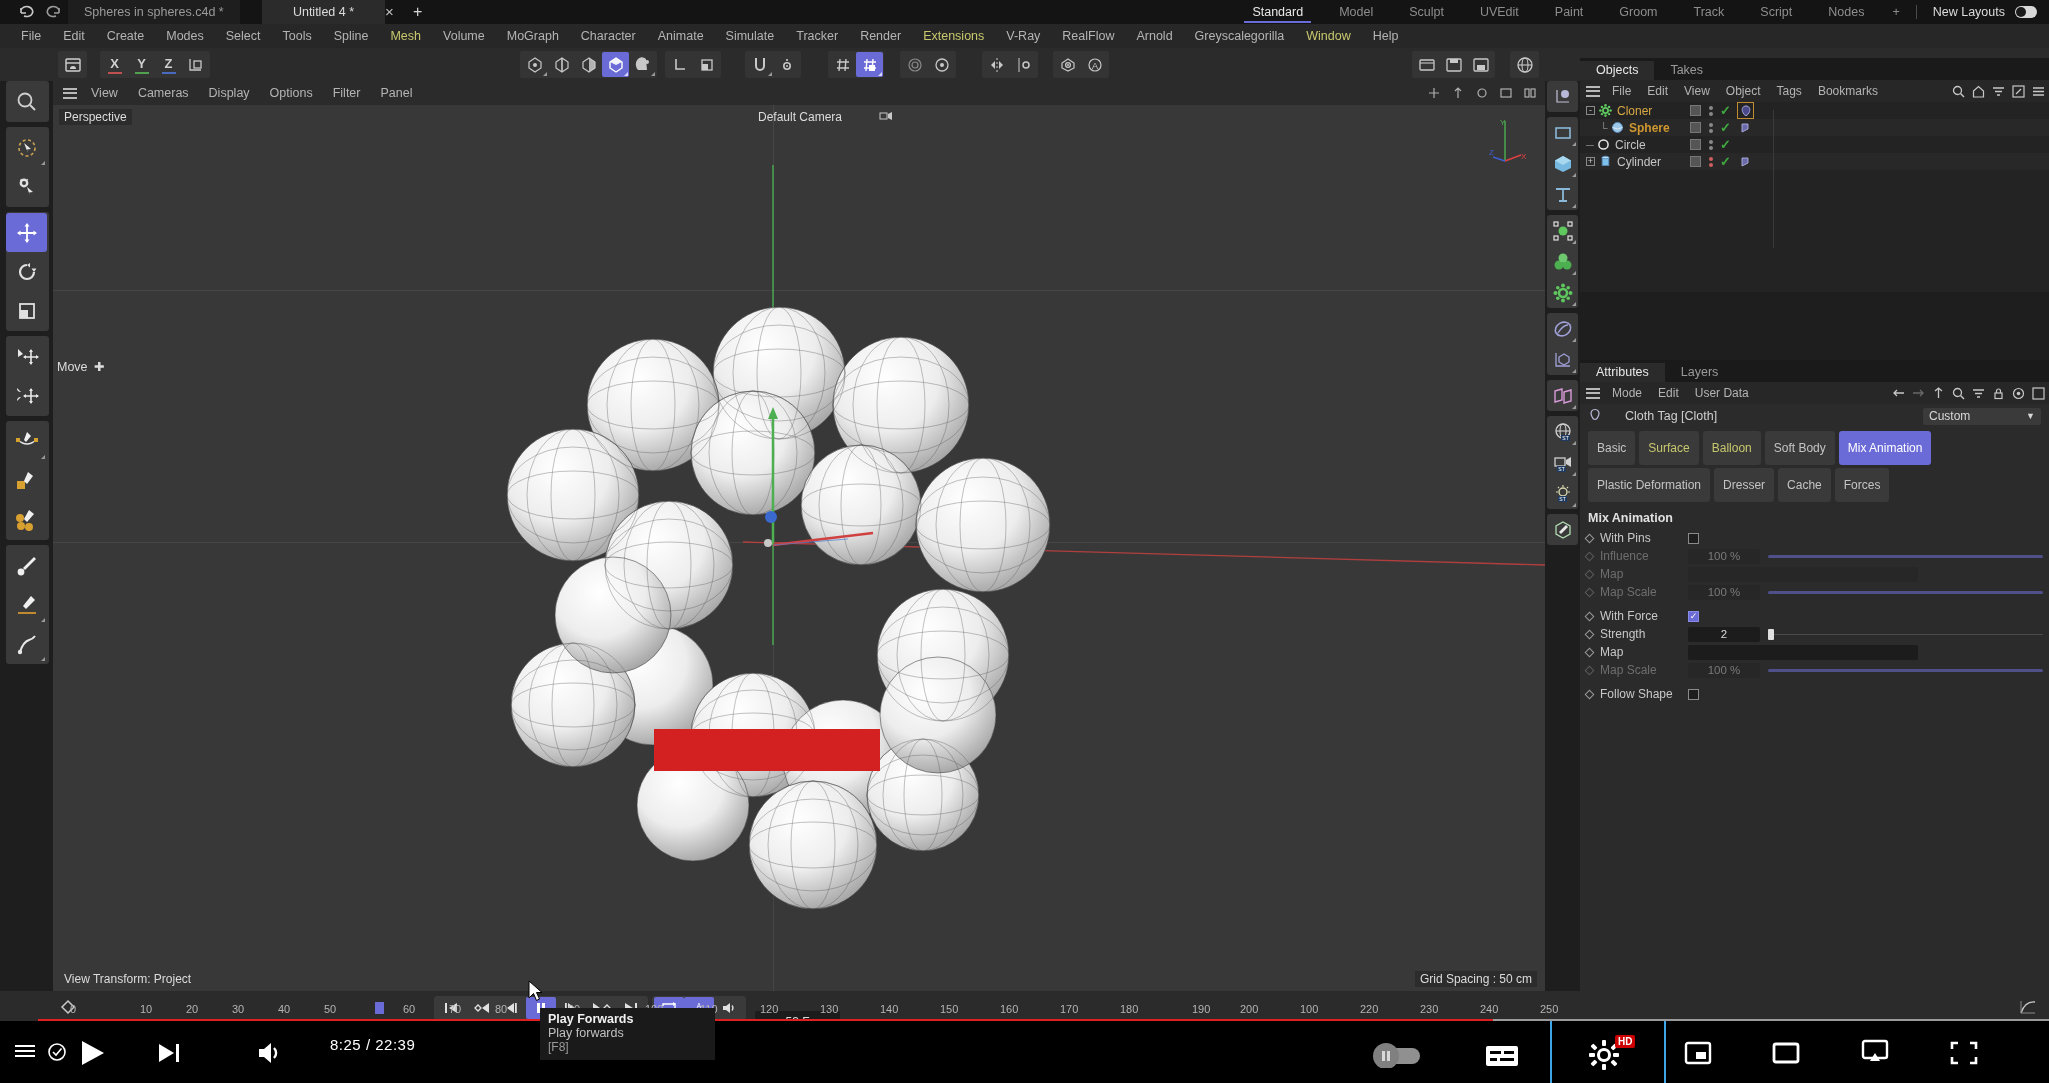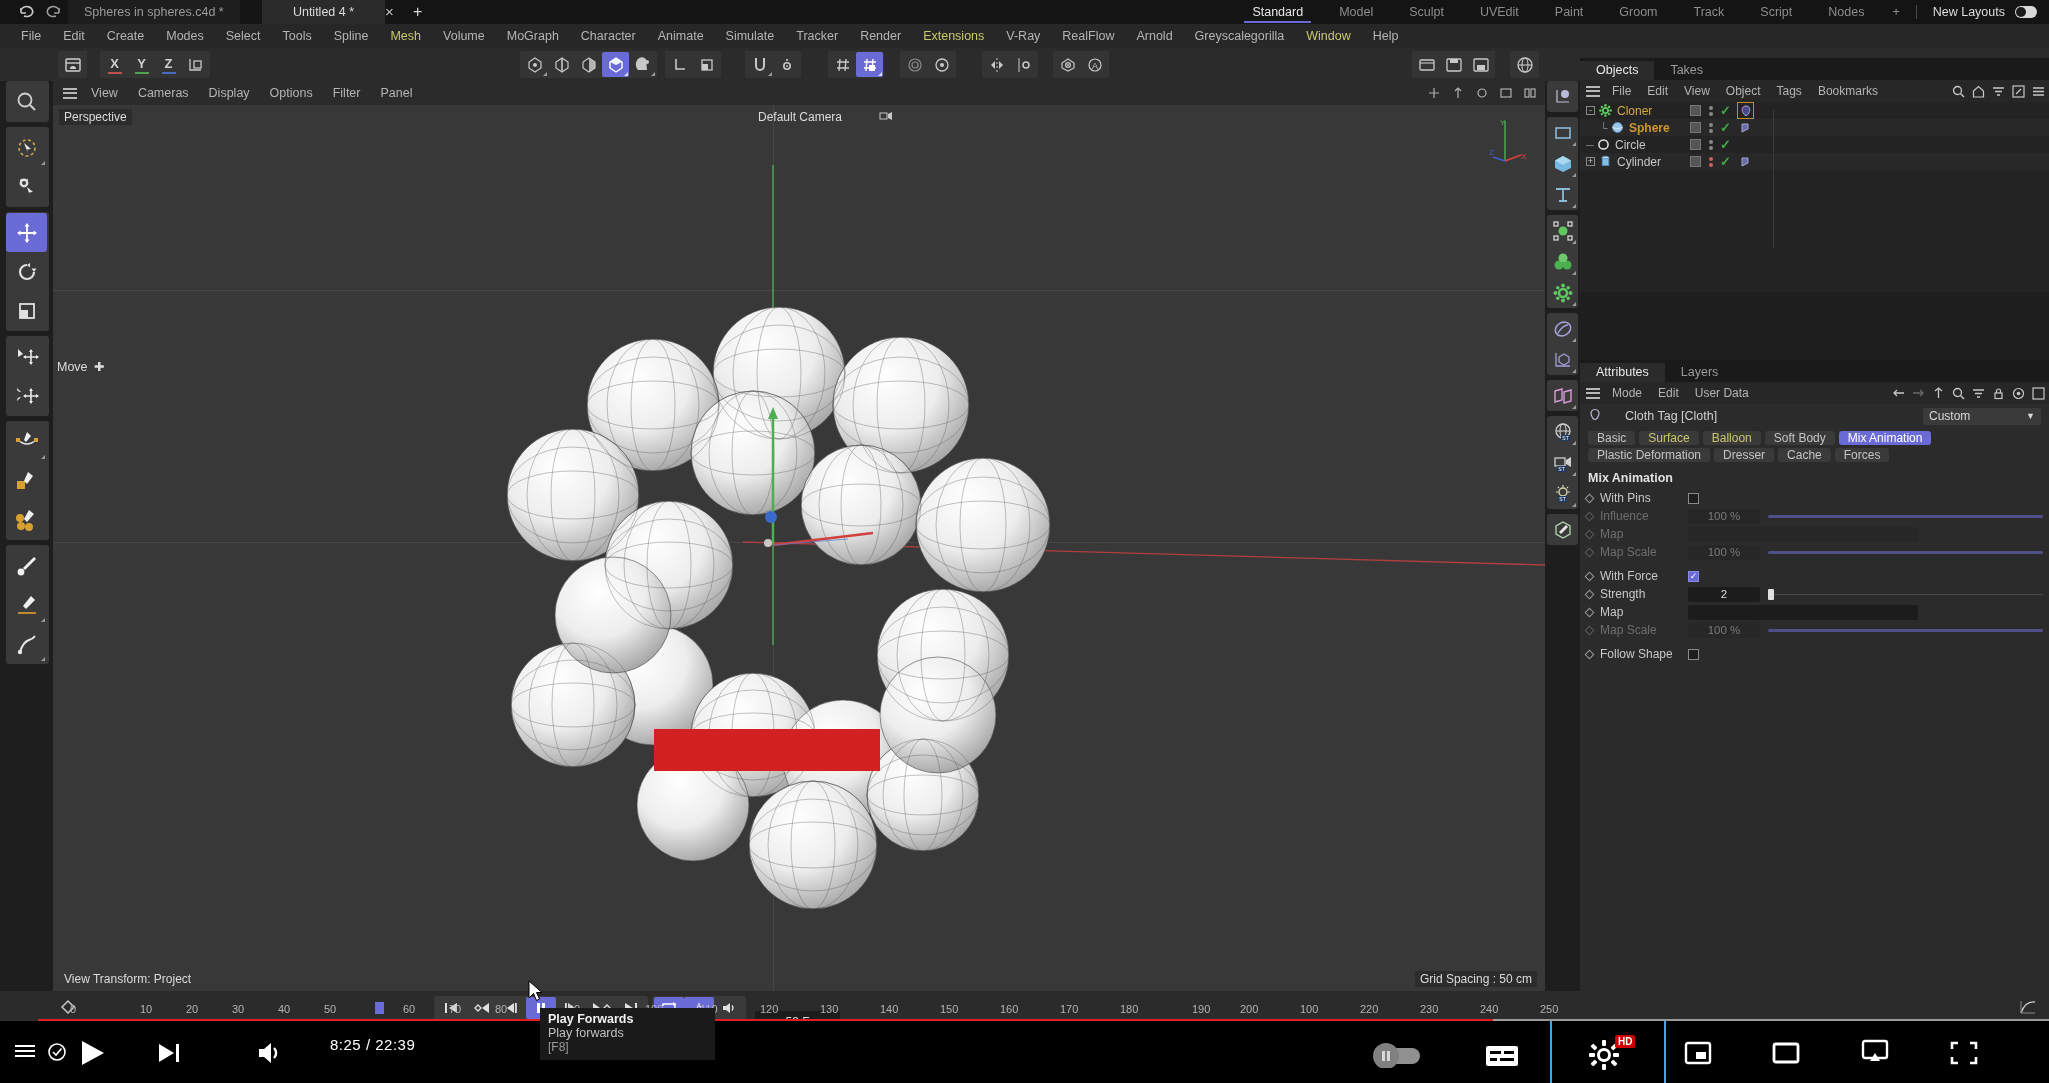--- a/index.html
+++ b/index.html
@@ -99,21 +99,21 @@
              line-height:7px; text-align:center; margin-right:3px; }
   .dotcol{ width:6px; display:flex; flex-direction:column; align-items:center; gap:2px; }
   .dotcol i{ width:4px; height:4px; border-radius:50%; background:#888; }
   .check{ color:#3fa83f; font-size:13px; font-weight:bold; }
   .chip{ width:11px; height:11px; background:#555; border:1px solid #777; }
   .tagbox{ width:15px; height:15px; display:flex; align-items:center; justify-content:center; }
   .tagbox.hl{ outline:1px solid #c08a30; }
   .attrbody{ background:#2b2b2b; position:absolute; left:0; right:0; bottom:0; top:302px; }
   .objline{ height:24px; display:flex; align-items:center; padding-left:8px; font-size:12.5px; color:#cfcfcf; }
   .tagtabs{ display:flex; flex-wrap:wrap; gap:4px; padding:3px 8px; }
-  .ttab{ background:#3a3a3a; border-radius:3px; padding:0 9px; font-size:12px; color:#c4c4c4; }
+  .ttab{ background:#3a3a3a; border-radius:3px; padding:10px 9px; font-size:12px; color:#c4c4c4; }
   .ttab.sel{ background:#6b6bd8; color:#fff; }
   .ttab.yel{ color:#c8c86e; }
   .secthead{ font-size:12.5px; color:#e0e0e0; font-weight:bold; padding:6px 8px 4px 8px; }
   .prow{ height:18px; display:flex; align-items:center; font-size:12px; }
   .prow.dim{ color:#6e6e6e; }
   .diamond{ width:7px; height:7px; border:1px solid #9a9a9a; transform:rotate(45deg); margin:0 7px 0 6px; }
   .prow.dim .diamond{ border-color:#5a5a5a; }
   .plabel{ width:88px; color:inherit; }
   .pfield{ height:15px; background:#1c1c1c; border-radius:2px; width:72px;
            display:flex; align-items:center; justify-content:center; font-size:11.5px; color:#dcdcdc; }

